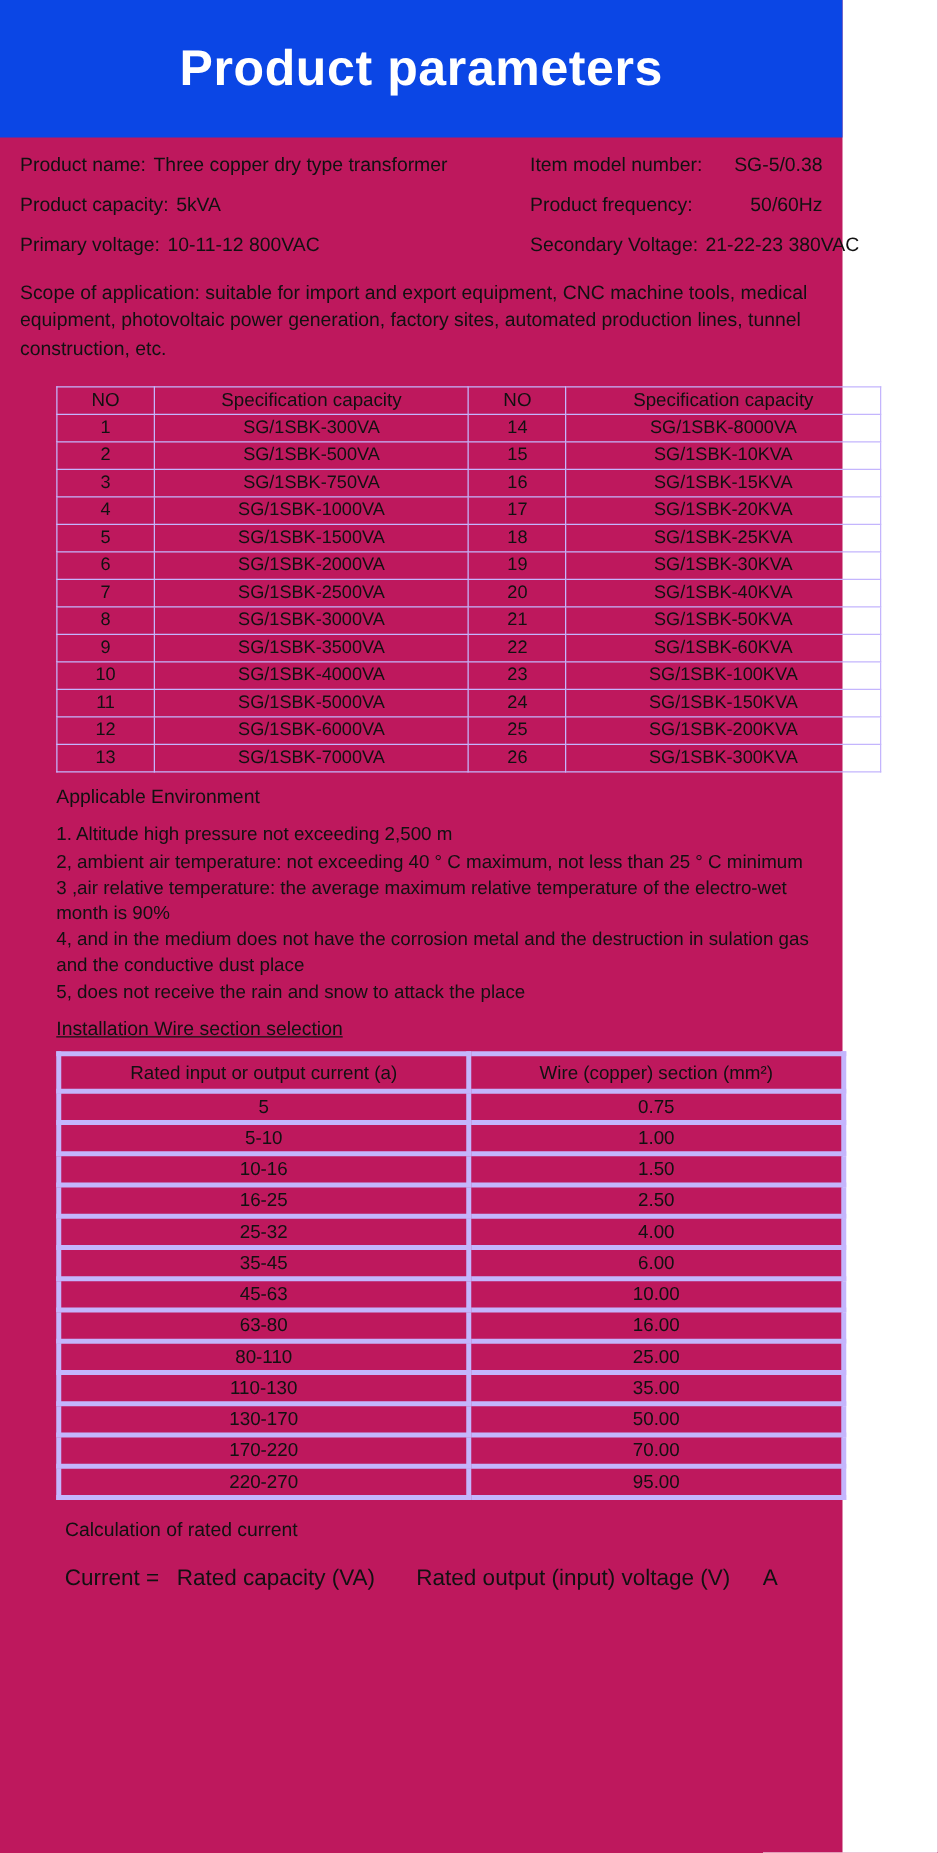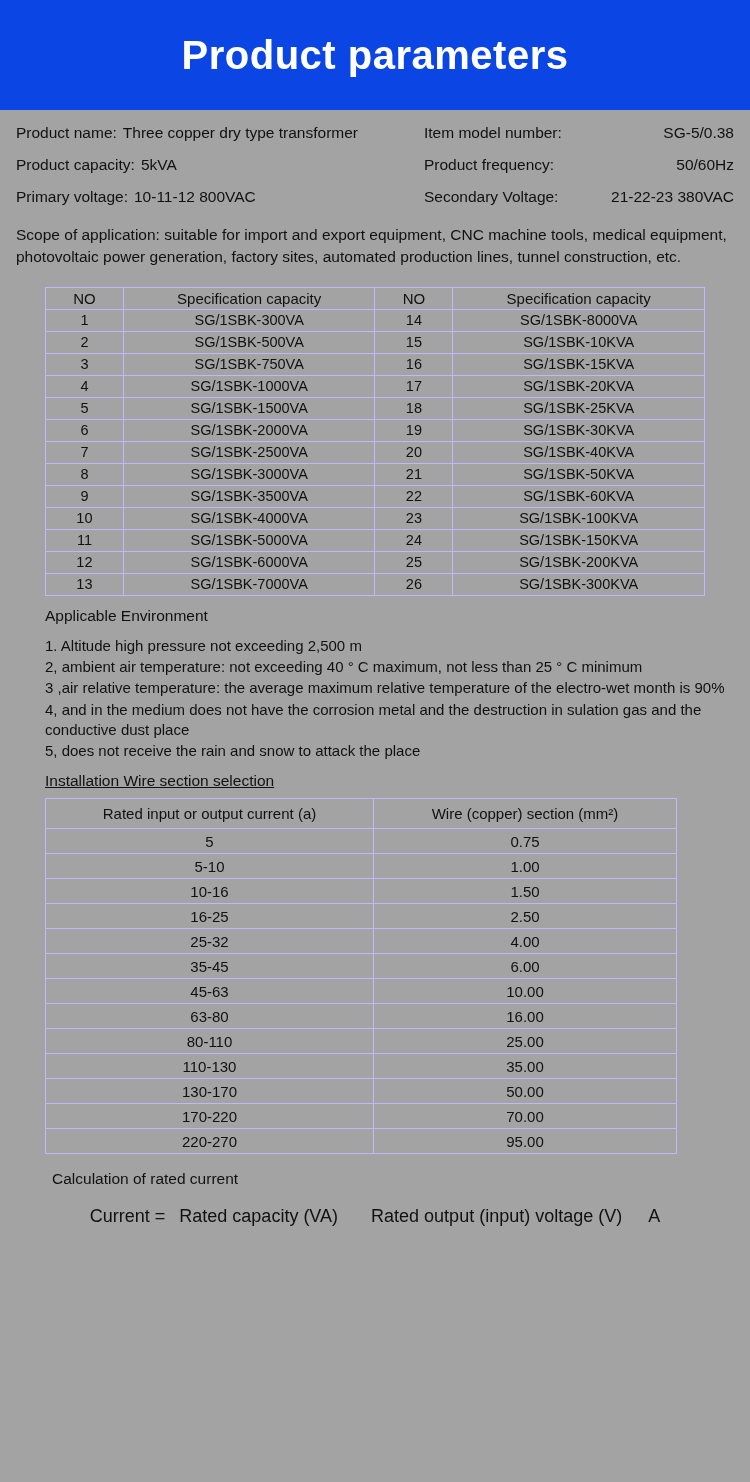--- a/index.html
+++ b/index.html
@@ -5,24 +5,24 @@
   * { box-sizing: border-box; }
   html, body {
     margin: 0;
     padding: 0;
     width: 750px;
     background: #ffffff;
     font-family: "Liberation Sans", sans-serif;
     color: #111111;
   }
   .page {
-    width: 750px;
+    width: 674px;
     min-height: 1482px;
     position: relative;
-    background: #a3a3a3;
+    background: #be185d;
   }
   
   .banner {
     background: #0b46e5;
     height: 110px;
     display: flex;
     align-items: center;
     justify-content: center;
   }
   .banner-title {
@@ -98,21 +98,21 @@
     text-decoration: underline;
   }
   
   .wire-wrap { padding: 8px 20px 0 45px; }
   table.wire {
     border-collapse: collapse;
     width: 632px;
     font-size: 15px;
   }
   table.wire th, table.wire td {
-    border: 1px solid #c4b5fd;
+    border: 4px solid #c4b5fd;
     text-align: center;
     font-weight: normal;
     height: 25px;
     padding: 1px 2px;
   }
   table.wire th { height: 30px; font-size: 15px; }
   .wire-c1 { width: 328px; }
   
   .calc-title {
     padding: 16px 20px 0 52px;

